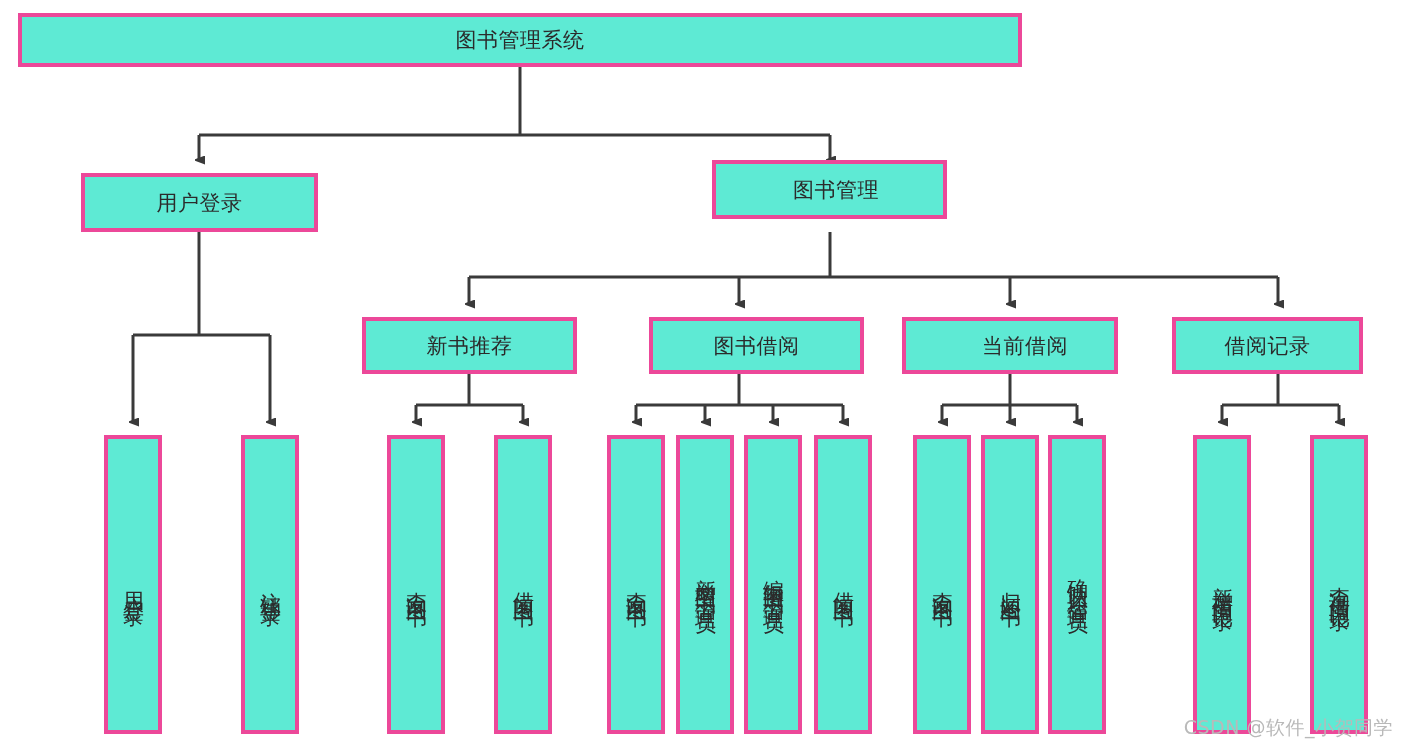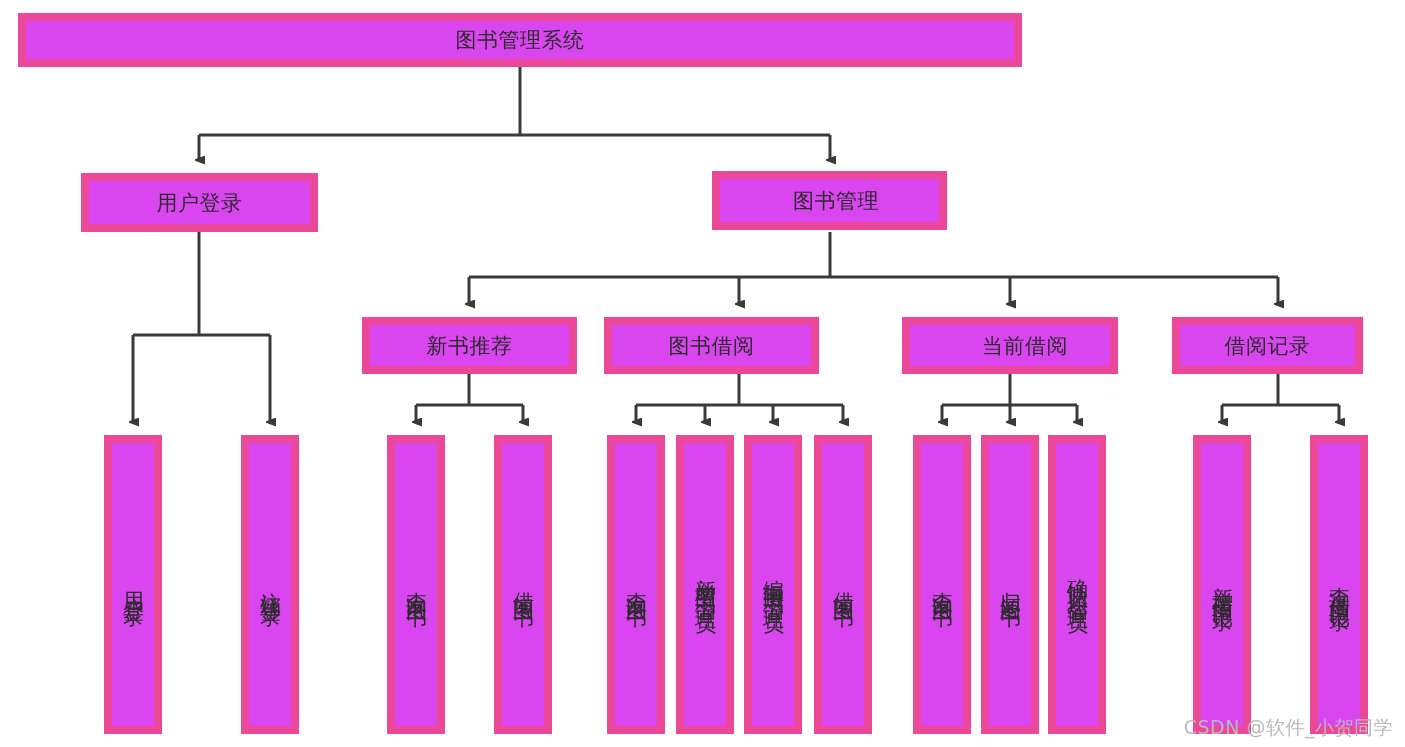--- a/index.html
+++ b/index.html
@@ -23,22 +23,22 @@
     position: absolute;
     left: 0;
     top: 0;
     width: 1405px;
     height: 747px;
     pointer-events: none;
   }
   .node {
     position: absolute;
     box-sizing: border-box;
-    background: #d946ef;
-    border: 8px solid #ec4899;
+    background: #5eead4;
+    border: 4px solid #ec4899;
     display: flex;
     align-items: center;
     justify-content: center;
     color: #2b2b2b;
   }
   .node.horiz {
     font-size: 21px;
     letter-spacing: 0.5px;
   }
   .node.vert {
@@ -122,28 +122,28 @@
     </g>
   </svg>
 
   <div class="node horiz" style="left:18px; top:13px; width:1004px; height:54px;">
     <span class="htext">图书管理系统</span>
   </div>
 
   <div class="node horiz" style="left:81px; top:173px; width:237px; height:59px;">
     <span class="htext">用户登录</span>
   </div>
-  <div class="node horiz" style="left:712px; top:171px; width:235px; height:59px;padding-left:13px;">
+  <div class="node horiz" style="left:712px; top:160px; width:235px; height:59px;padding-left:13px;">
     <span class="htext">图书管理</span>
   </div>
 
   <div class="node horiz" style="left:362px; top:317px; width:215px; height:57px;">
     <span class="htext">新书推荐</span>
   </div>
-  <div class="node horiz" style="left:604px; top:317px; width:215px; height:57px;">
+  <div class="node horiz" style="left:649px; top:317px; width:215px; height:57px;">
     <span class="htext">图书借阅</span>
   </div>
   <div class="node horiz" style="left:902px; top:317px; width:216px; height:57px;padding-left:30px;">
     <span class="htext">当前借阅</span>
   </div>
   <div class="node horiz" style="left:1172px; top:317px; width:191px; height:57px;">
     <span class="htext">借阅记录</span>
   </div>
 
   <div class="node vert" style="left:104px; top:435px; width:58px; height:299px;">

